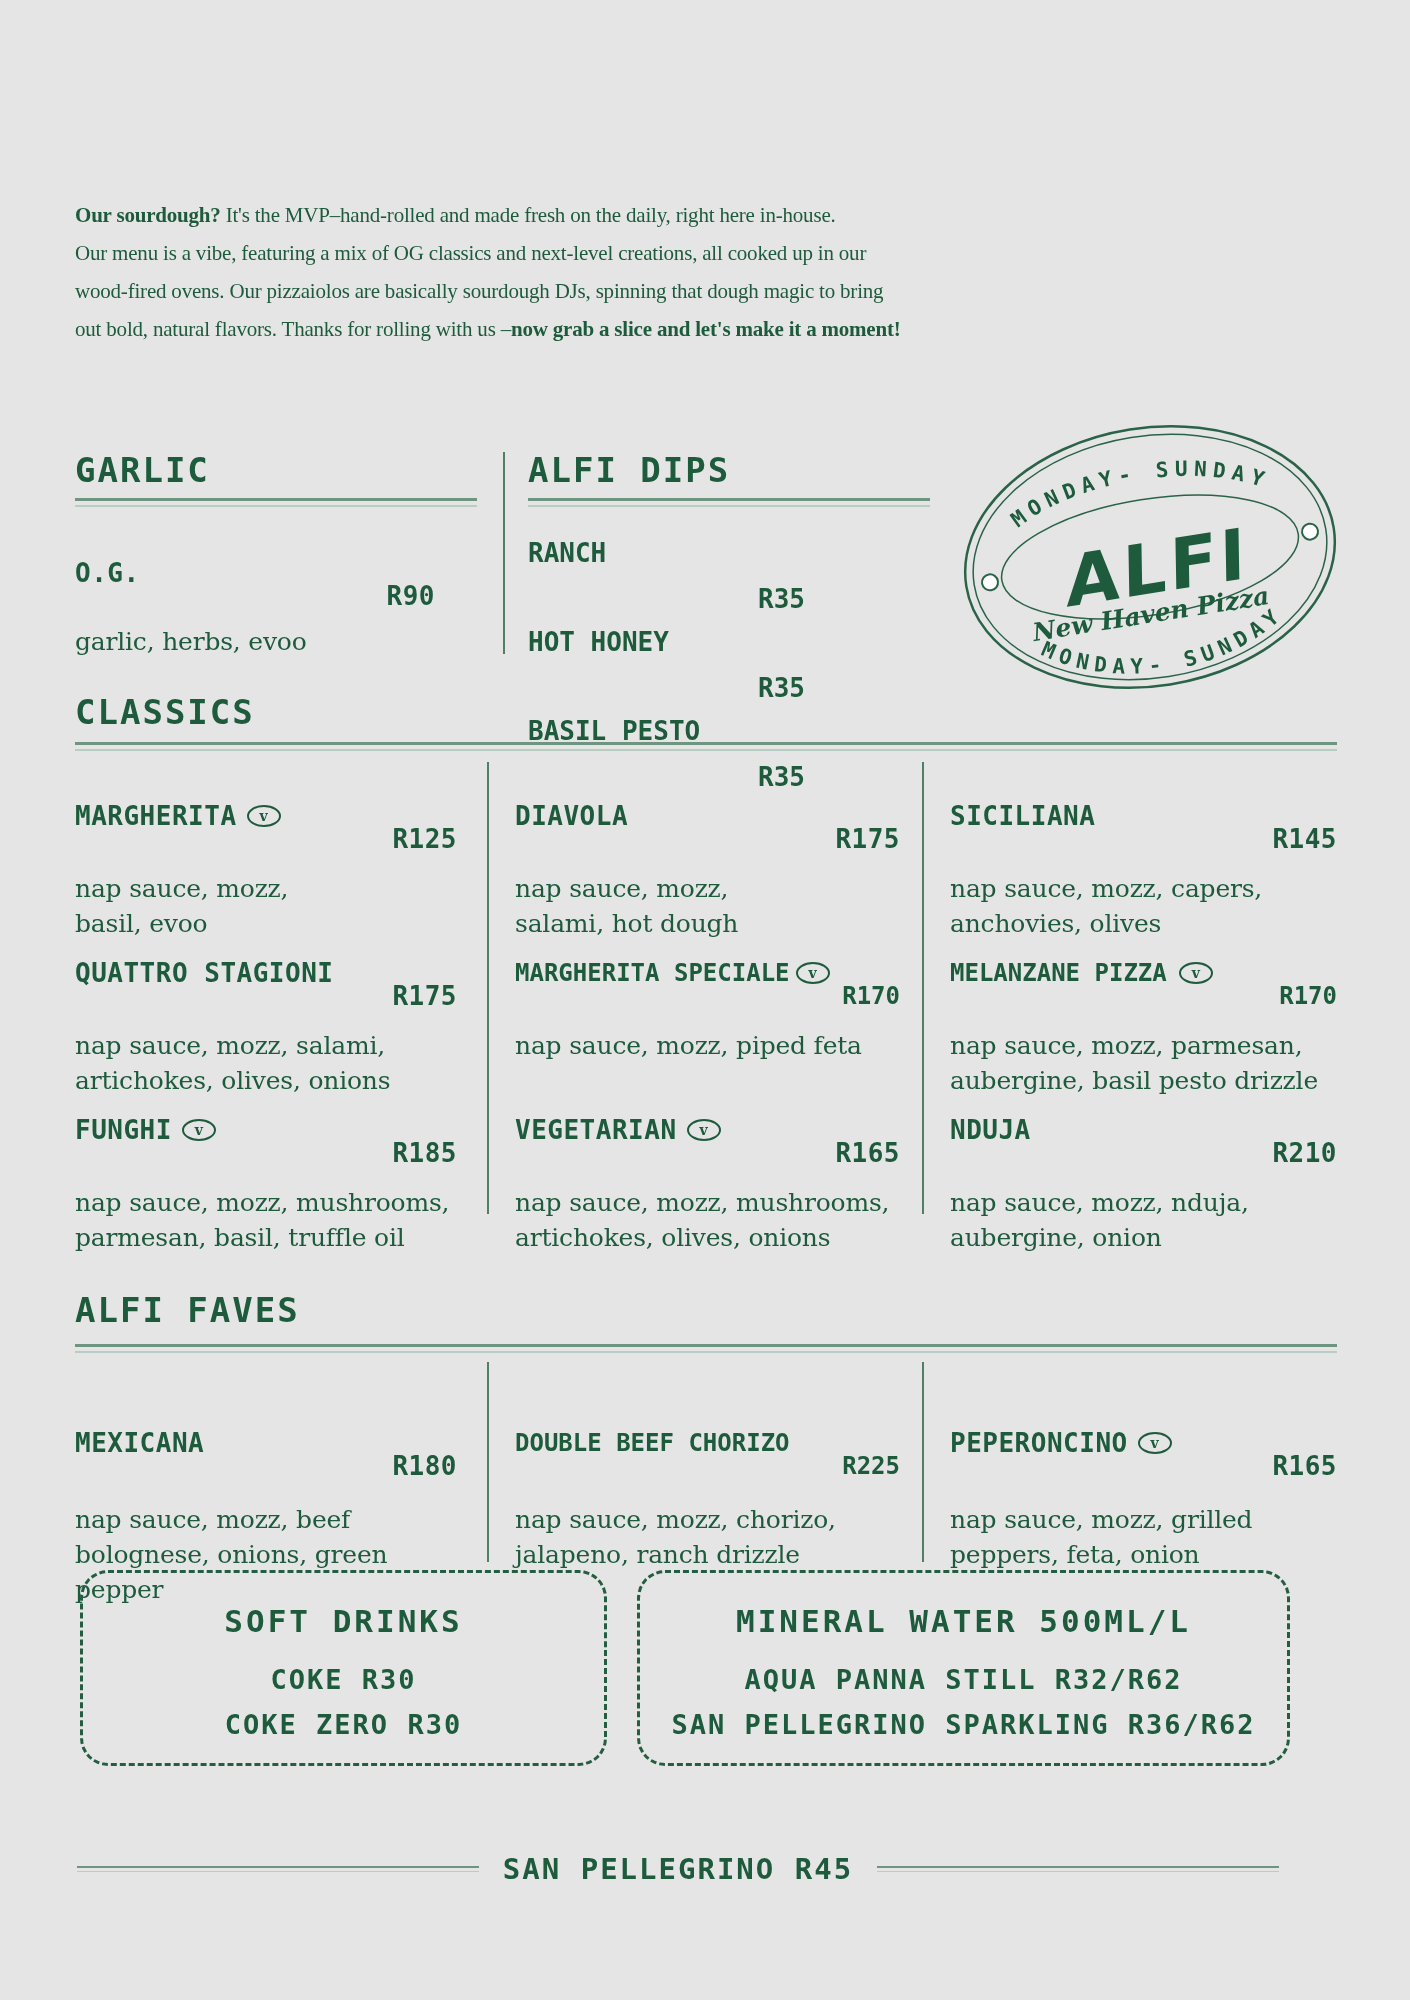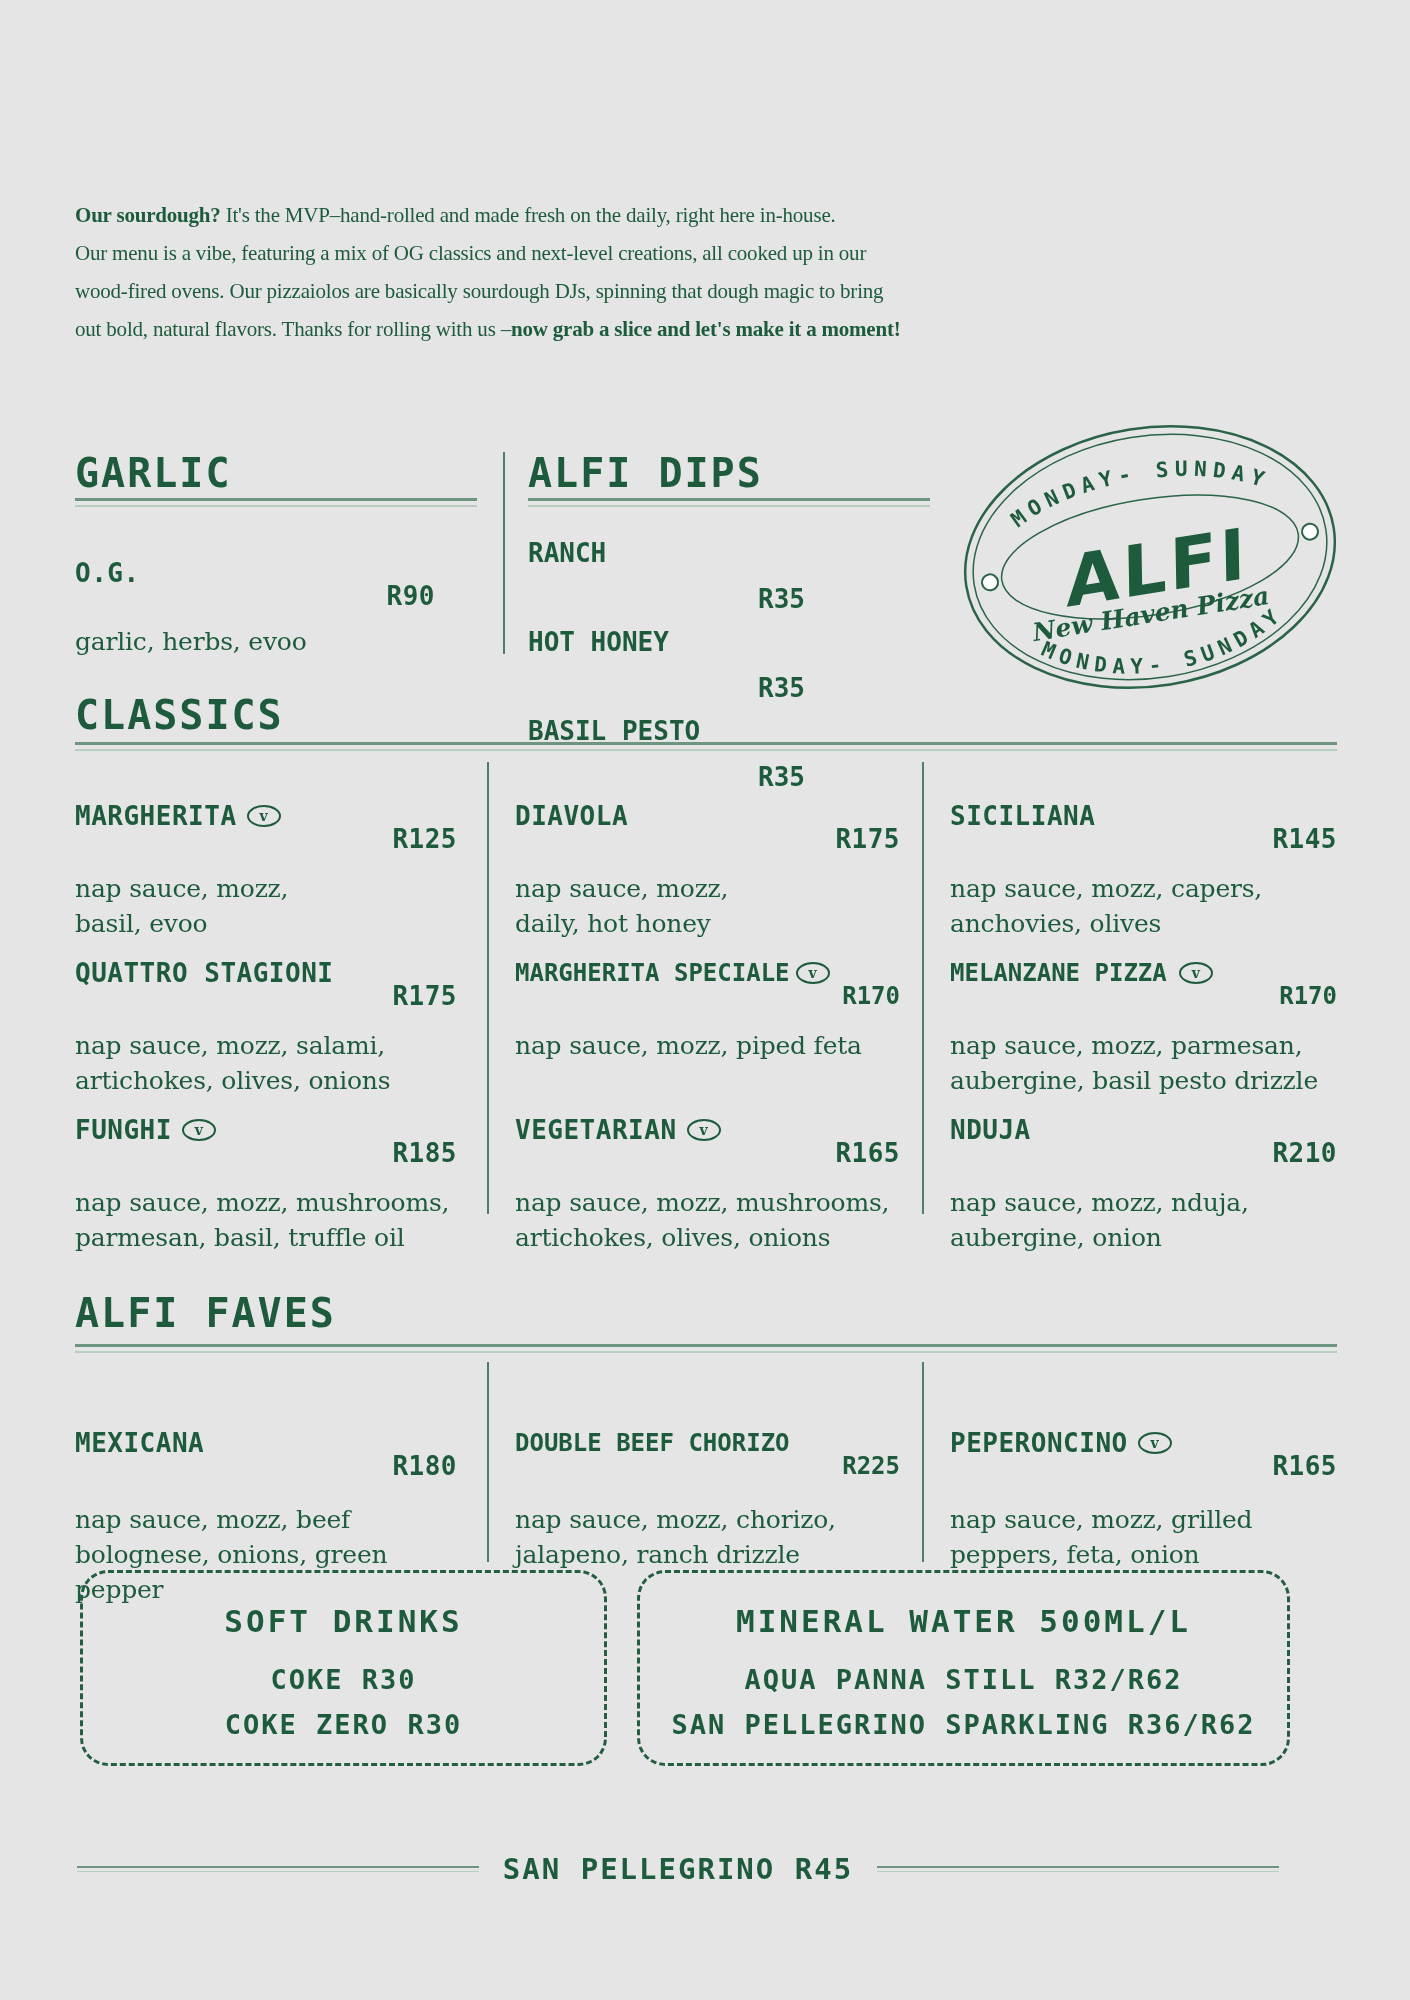--- a/index.html
+++ b/index.html
@@ -8,21 +8,21 @@
     color:#1d5b3c; font-family:"DejaVu Sans Mono", monospace; overflow:hidden;
   }
   
   .intro {
     position:absolute; left:75px; top:196px; width:1010px;
     font-family:"Liberation Serif", serif; font-size:21px; line-height:38px;
     white-space:nowrap; letter-spacing:-0.2px;
   }
   .intro b { font-weight:bold; }
   
-  .sec-title { position:absolute; font-weight:bold; font-size:40px; letter-spacing:2px; white-space:nowrap; }
+  .sec-title { position:absolute; font-weight:bold; font-size:34px; letter-spacing:2px; white-space:nowrap; }
   .rule { position:absolute; height:4px; border-top:3px solid #6d9580; border-bottom:2px solid #b7cec1; }
   .vline { position:absolute; width:2px; background:#4f8066; }
   
   .col { position:absolute; }
   .item-name-row { display:flex; justify-content:space-between; align-items:center; font-weight:bold; font-size:26px; line-height:36px; letter-spacing:0.5px; }
   .nm { display:flex; align-items:center; gap:10px; white-space:nowrap; }
   .price { white-space:nowrap; flex:none;margin-top:46px; }
   .veg {
     box-sizing:border-box; width:34px; height:22px; border:2px solid #1d5b3c; border-radius:50%;
     display:inline-flex; align-items:center; justify-content:center;
@@ -156,21 +156,21 @@
   <div class="col" style="left:515px; top:775px; width:385px;">
     <div class="menu-item">
       <div class="item-name-row">
         <span class="nm">
             <span>DIAVOLA</span>
           </span>
         <span class="price">R175</span>
       </div>
       <div class="desc">
         <div>nap sauce, mozz,</div>
-        <div>daily, hot honey</div>
+        <div>salami, hot dough</div>
       </div>
     </div>
     <div class="menu-item">
       <div class="item-name-row" style="font-size:24px; letter-spacing:0;">
         <span class="nm" style="gap:6px;">
             <span>MARGHERITA SPECIALE</span>
             <span class="veg">v</span>
           </span>
         <span class="price">R170</span>
       </div>

